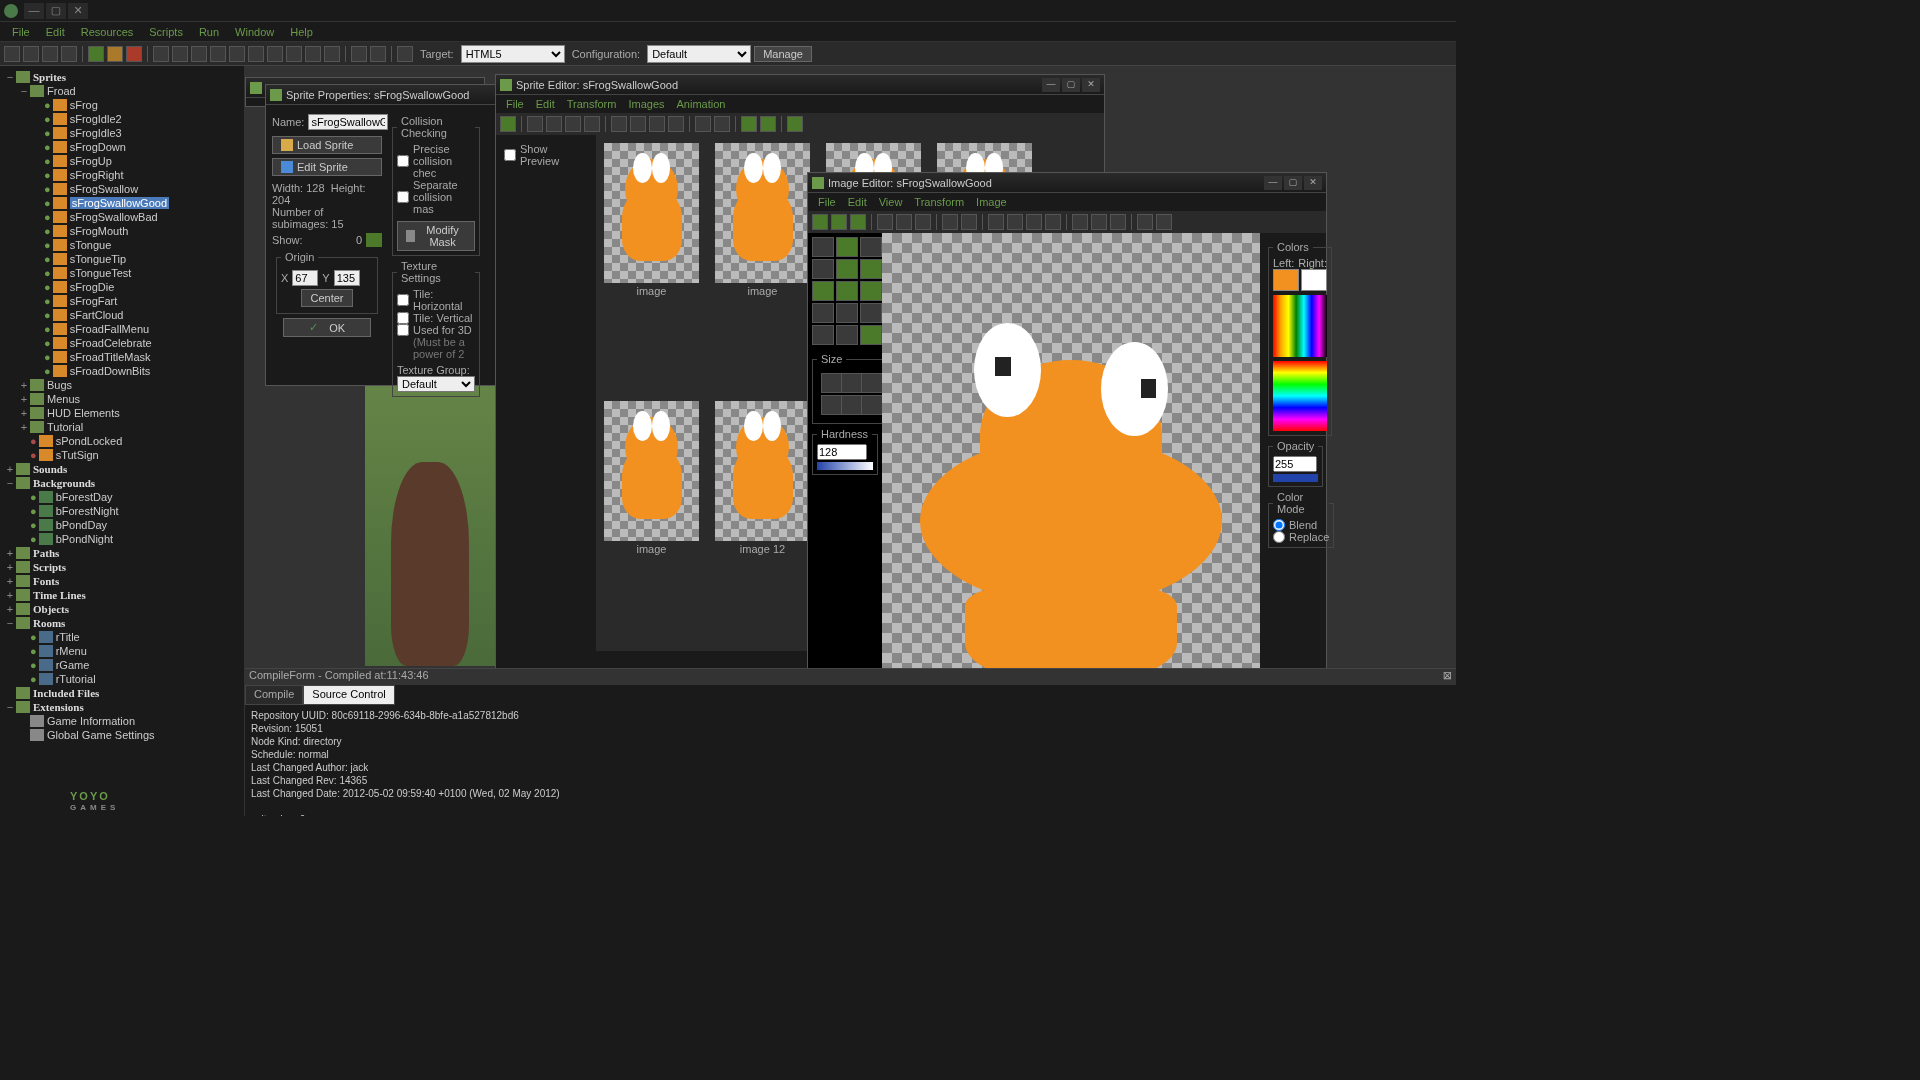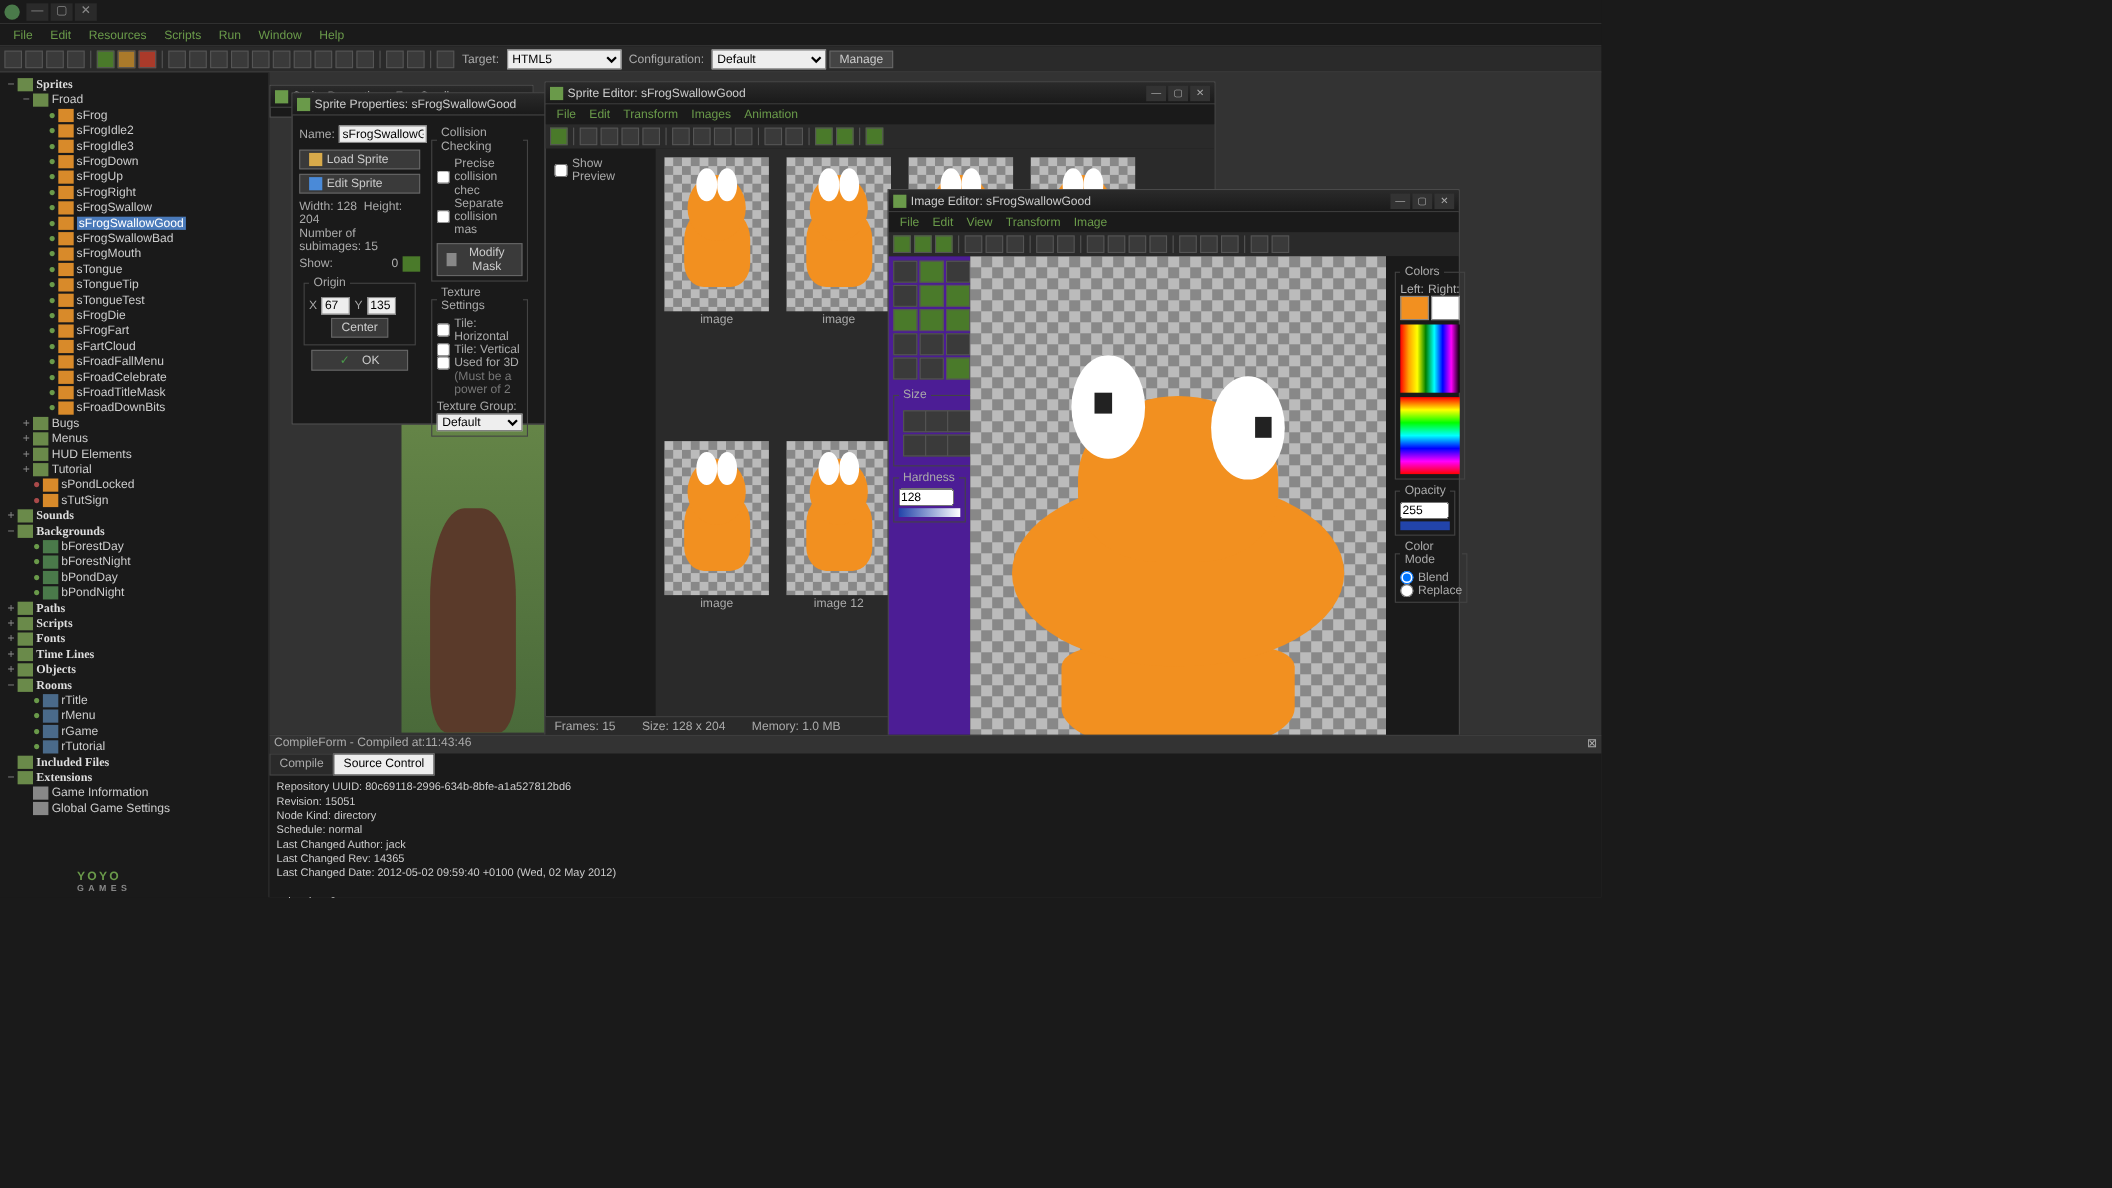--- a/index.html
+++ b/index.html
@@ -640,25 +640,20 @@
                   <div class="body"></div>
                   <div class="head"></div>
                   <div class="eye1"></div>
                   <div class="eye2"></div>
                 </div>
               </div>
               <div class="sl">image 1</div>
             </div>
           </div>
       </div>
-      <div class="statusbar">
-        <span>Frames: 15</span>
-        <span>Size: 128 x 204</span>
-        <span>Memory: 1.0 MB</span>
-      </div>
     </div>
 
     <div class="window" style="left:562px;top:106px;width:520px;height:552px">
       <div class="win-title">
           <div class="wicon"></div>
           <div class="wlabel">Image Editor: sFrogSwallowGood</div>
         <div class="wctrl">
             <div class="wc">—</div>
             <div class="wc">▢</div>
             <div class="wc">✕</div>
@@ -689,21 +684,21 @@
           <div class="wtb"></div>
           <div class="wtsep"></div>
         <div class="wtb"></div>
           <div class="wtb"></div>
         <div class="wtb"></div>
           <div class="wtsep"></div>
         <div class="wtb"></div>
           <div class="wtb"></div>
       </div>
       <div style="display:flex;height:calc(100% - 78px)">
-        <div style="width:74px;background:#4c1d95">
+        <div style="width:74px;background:#000000">
           <div class="tool-grid">
             <div class="tg"></div>
               <div class="tg active"></div>
               <div class="tg"></div>
             <div class="tg"></div>
               <div class="tg active"></div>
               <div class="tg active"></div>
             <div class="tg active"></div>
               <div class="tg active"></div>
               <div class="tg active"></div>

